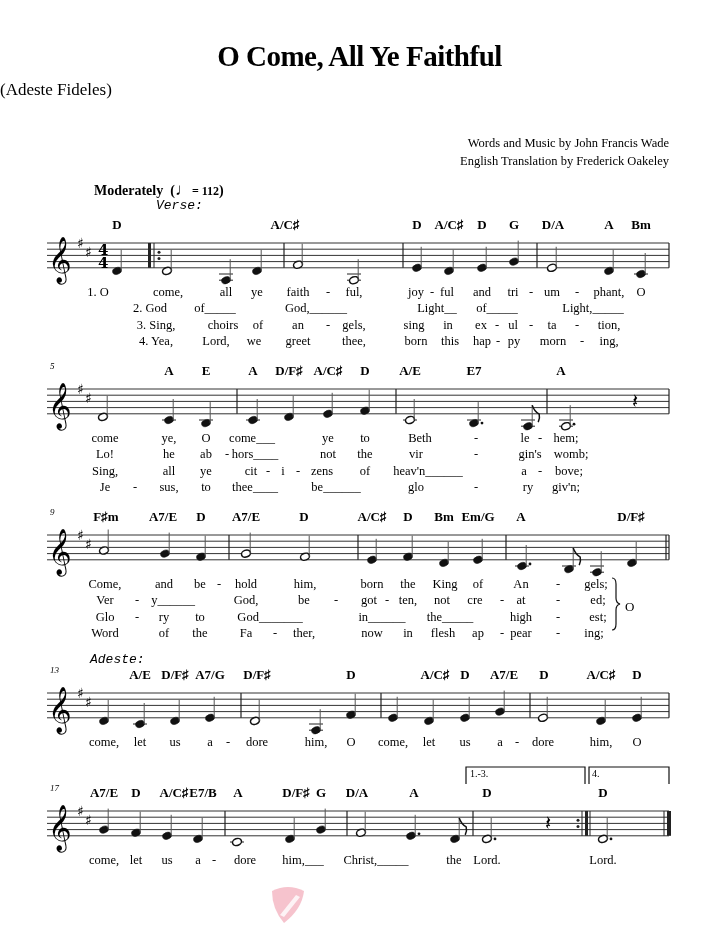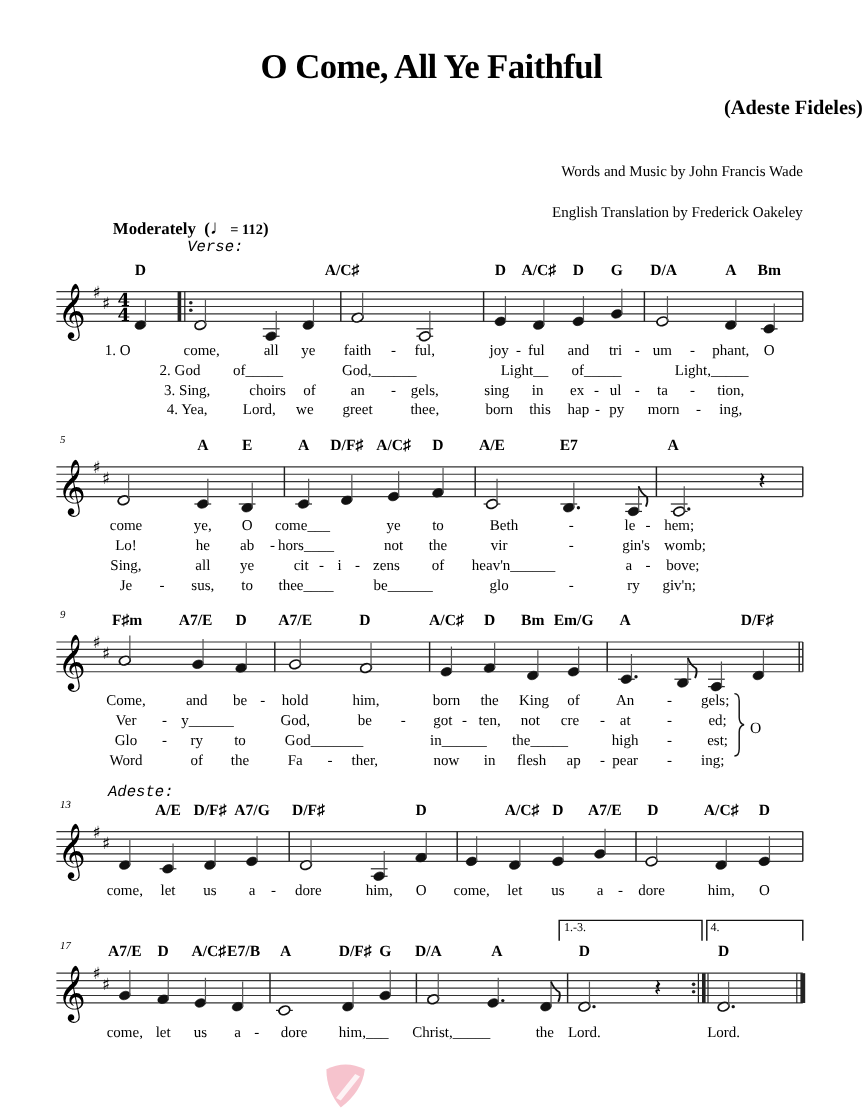--- a/index.html
+++ b/index.html
@@ -1,39 +1,39 @@
 <!DOCTYPE html>
 <html><head>
 <meta charset="utf-8">
 <style>
   html, body { margin:0; padding:0; background:#ffffff; }
   body { width:719px; height:930px; position:relative; overflow:hidden;
          font-family:"DejaVu Serif","Liberation Serif",serif; color:#000; }
   .abs { position:absolute; }
   #title { left:0; width:719px; top:40px; text-align:center; font-family:"Liberation Serif",serif;
            font-weight:bold; font-size:29px; letter-spacing:-0.5px; }
-  #subtitle { left:0; width:719px; top:80px; text-align:right; font-family:"Liberation Serif",serif;
-              font-weight:bold; font-size:17px; }
+  #subtitle { left:0; width:719px; top:80px; text-align:left; font-family:"Liberation Serif",serif;
+              font-weight:normal; font-size:17px; }
   .credit { right:50px; font-family:"Liberation Serif",serif; font-size:12.5px; text-align:right; }
   #tempo { left:94px; top:180px; font-family:"Liberation Serif",serif; font-weight:bold; font-size:14px;text-align:right; }
   .section-label { font-family:Liberation Mono, monospace; font-style:italic; font-size:13px; }
   svg#score { position:absolute; left:0; top:0; }
   .chord { font-family:"Liberation Serif",serif; font-weight:bold; font-size:13px; }
   .lyric { font-family:"Liberation Serif",serif; font-size:12.5px; }
   .mnum { font-family:"Liberation Serif",serif; font-style:italic; font-size:9px; }
   #logo { left:268px; top:885px; width:190px; height:40px; }
   #logo-text { font-family:"Liberation Sans",sans-serif; font-weight:bold; font-size:28px; }
 </style>
 </head>
 <body>
 
 <div id="title" class="abs">O Come, All Ye Faithful</div>
 <div id="subtitle" class="abs">(Adeste Fideles)</div>
 <div class="abs credit" style="top:136px">Words and Music by John Francis Wade</div>
-<div class="abs credit" style="top:170px">English Translation by Frederick Oakeley</div>
+<div class="abs credit" style="top:154px">English Translation by Frederick Oakeley</div>
 
 <div id="tempo" class="abs">
   <span>Moderately</span>
   <span>&nbsp;(</span><span style="font-size:17px">♩</span><span style="font-size:12px">= 112</span><span>)</span>
 </div>
 <div class="abs section-label" style="left:156px;top:198px">Verse:</div>
 <div class="abs section-label" style="left:90px;top:652px">Adeste:</div>
 
 <svg id="score" width="719" height="930">
     <g>

